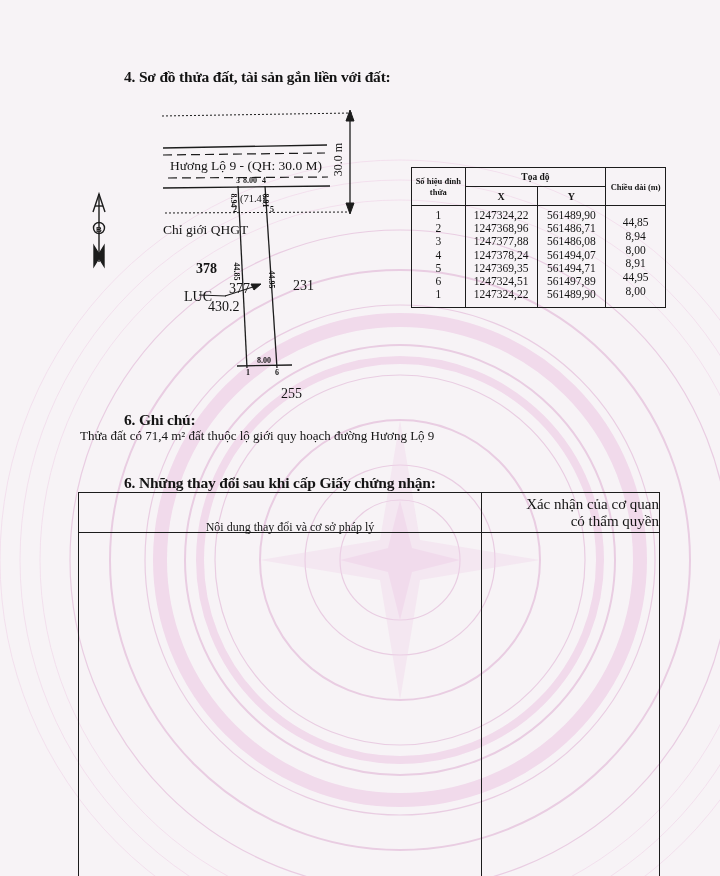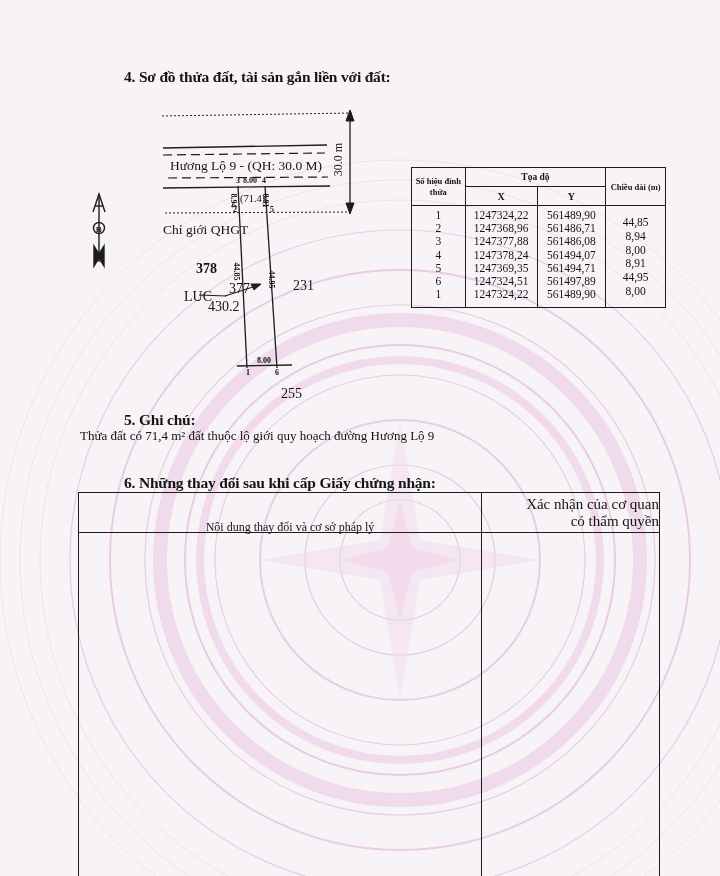--- a/index.html
+++ b/index.html
@@ -193,21 +193,21 @@
         <div style="top:24px;">8,94</div>
         <div style="top:38px;">8,00</div>
         <div style="top:51px;">8,91</div>
         <div style="top:65px;">44,95</div>
         <div style="top:79px;">8,00</div>
       </td>
     </tr>
   </tbody>
 </table>
 
-<div class="abs heading" style="left:80px; top:411px;">5. Ghi chú:</div>
+<div class="abs heading" style="left:80px; top:411px;">6. Ghi chú:</div>
 <div class="abs body-text" style="left:80px; top:428px;">Thửa đất có 71,4 m² đất thuộc lộ giới quy hoạch đường Hương Lộ 9</div>
 
 <div class="abs heading" style="left:80px; top:474px;">6. Những thay đổi sau khi cấp Giấy chứng nhận:</div>
 
 <div class="changes">
   <div class="hdr"></div>
   <div class="vdiv"></div>
   <div class="c1">Nội dung thay đổi và cơ sở pháp lý</div>
   <div class="c2">
     <div>Xác nhận của cơ quan</div>

